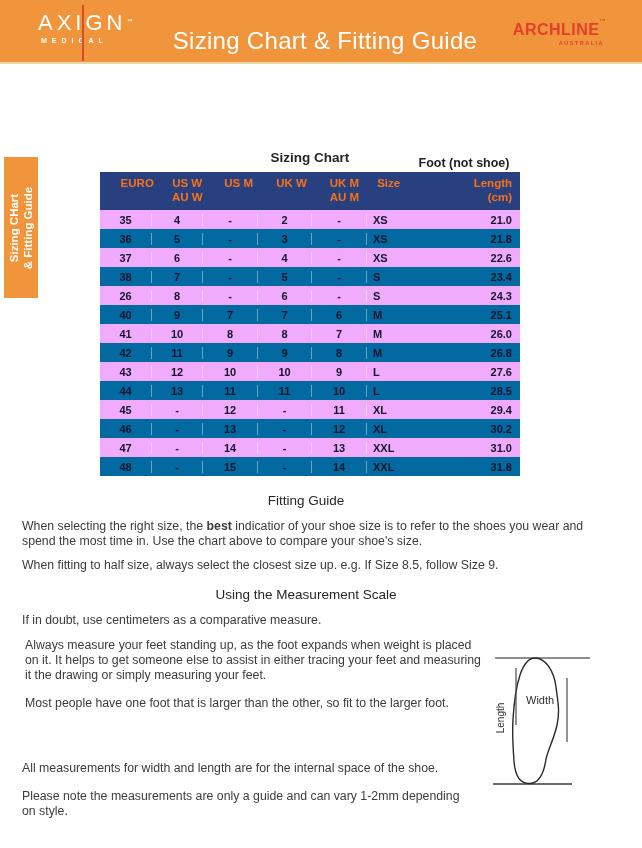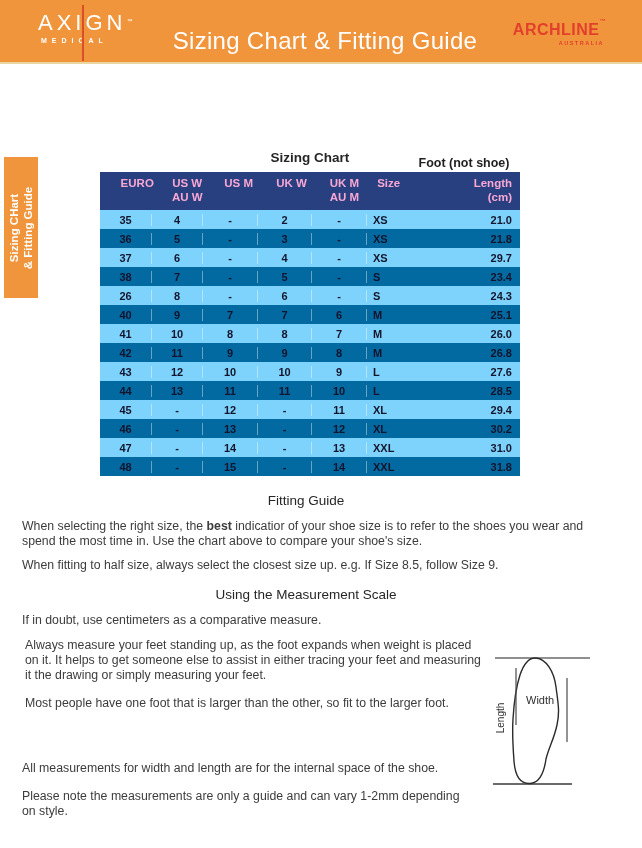--- a/index.html
+++ b/index.html
@@ -26,25 +26,25 @@
   .side-tab-text{position:absolute;top:50%;left:50%;transform:translate(-50%,-50%) rotate(-90deg);
                  white-space:nowrap;text-align:center;color:#ffffff;font-weight:700;
                  font-size:11.5px;line-height:13.5px;}
 
   
   .chart-title{position:absolute;left:100px;top:150px;width:420px;text-align:center;
                font-size:13.5px;font-weight:700;color:#262626;}
   .foot-note{position:absolute;left:408px;top:156px;width:112px;text-align:center;
              font-size:12.5px;font-weight:700;color:#1f1f1f;}
   .sizing-table{position:absolute;left:100px;top:172px;width:420px;}
-  .thead{display:flex;background:#283F80;color:#f9a8d4;height:38px;box-sizing:border-box;padding-left:12px;}
+  .thead{display:flex;background:#283F80;color:#f97316;height:38px;box-sizing:border-box;padding-left:12px;}
   .th{display:flex;flex-direction:column;align-items:center;justify-content:flex-start;
       padding-top:5px;font-size:11.5px;font-weight:700;line-height:13.5px;box-sizing:border-box;}
   .tr{display:flex;height:19px;align-items:center;font-size:11px;font-weight:700;color:#14142c;}
-  .r-blue{background:#7dd3fc;}
+  .r-blue{background:#f0abfc;}
   .r-peri{background:#0369a1;}
   .td{box-sizing:border-box;text-align:center;}
   .c0{width:52px;}.c1{width:51px;}.c2{width:55px;}.c3{width:54px;}.c4{width:55px;}
   .c5{width:60px;}.c6{width:93px;}
   .tr .c0,.tr .c1,.tr .c2,.tr .c3,.tr .c4{border-right:1px solid rgba(255,255,255,0.4);}
   .th.c5,.td.c5{align-items:flex-start;text-align:left;padding-left:6px;}
   .th.c6,.td.c6{align-items:flex-end;text-align:right;padding-right:8px;}
 
   
   .h2{position:absolute;left:0;width:612px;text-align:center;font-size:13.5px;
@@ -132,21 +132,21 @@
         <span class="td c5">XS</span>
         <span class="td c6">21.8</span>
       </div>
     <div class="tr r-blue">
         <span class="td c0">37</span>
         <span class="td c1">6</span>
         <span class="td c2">-</span>
         <span class="td c3">4</span>
         <span class="td c4">-</span>
         <span class="td c5">XS</span>
-        <span class="td c6">29.7</span>
+        <span class="td c6">22.6</span>
       </div>
     <div class="tr r-peri">
         <span class="td c0">38</span>
         <span class="td c1">7</span>
         <span class="td c2">-</span>
         <span class="td c3">5</span>
         <span class="td c4">-</span>
         <span class="td c5">S</span>
         <span class="td c6">23.4</span>
       </div>

